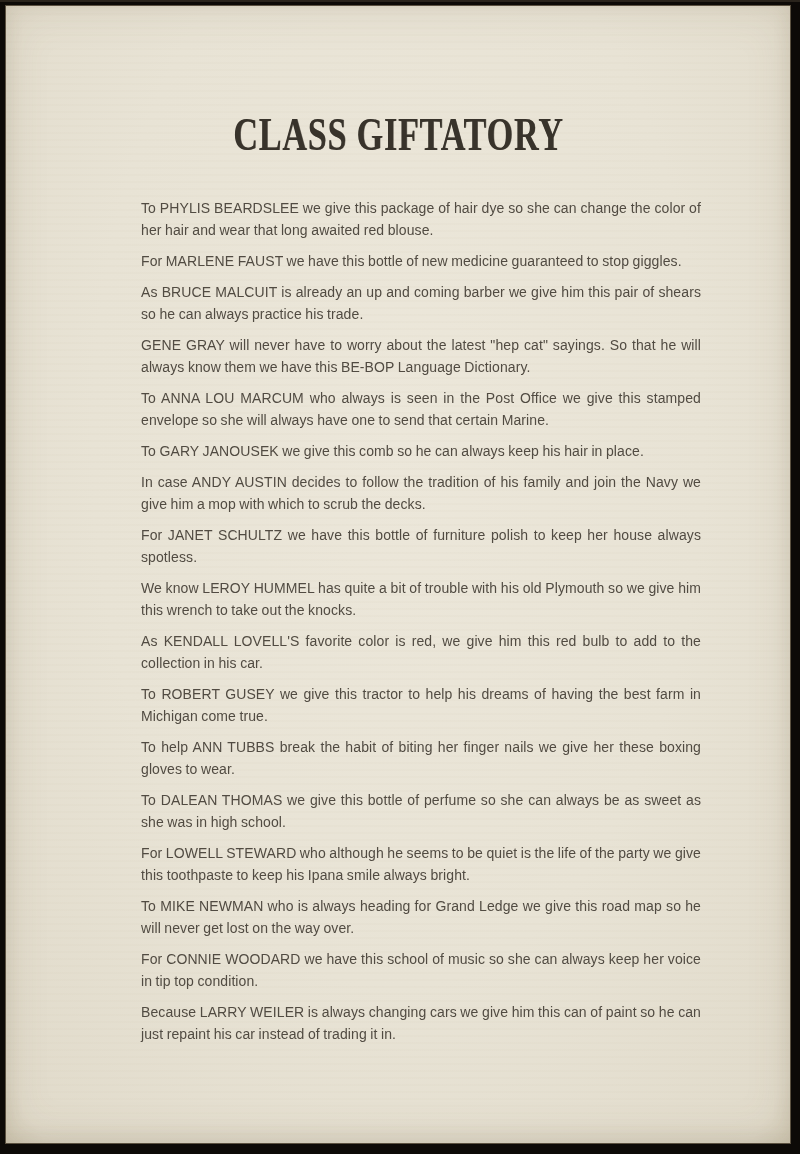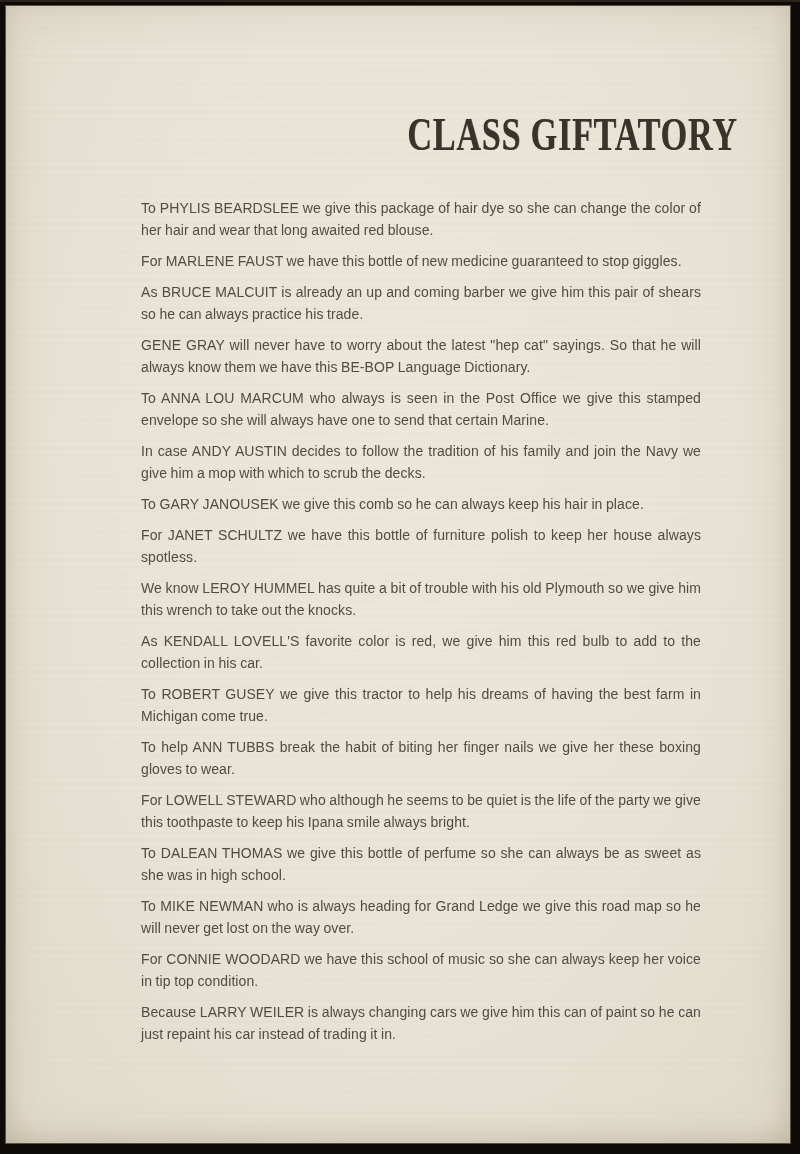--- a/index.html
+++ b/index.html
@@ -25,21 +25,21 @@
     background:
       repeating-linear-gradient(180deg, rgba(205,195,172,0.07) 0 2px, rgba(255,255,255,0) 2px 7px),
       radial-gradient(ellipse at 50% 38%, #ece7da 0%, #e8e3d5 55%, #e1dbcb 95%, #d9d2bf 100%);
     box-shadow:
       inset 0 0 45px rgba(110, 92, 60, 0.14),
       inset 0 -6px 18px rgba(90, 75, 50, 0.10),
       0 0 0 1px #5b5140;
   }
   .title-wrap {
     padding-top: 106px;
-    text-align: right;
+    text-align: center;
   }
   .page-title {
     display: inline-block;
     font-family: "Liberation Serif", serif;
     font-weight: 700;
     font-size: 45px;
     line-height: 1;
     letter-spacing: 1px;
     color: #38332b;
     transform: scaleX(0.76) scaleY(1.04);
@@ -70,28 +70,28 @@
     <div class="title-wrap">
       <div class="page-title">CLASS GIFTATORY</div>
     </div>
 
     <div class="content">
       <p>To PHYLIS BEARDSLEE we give this package of hair dye so she can change the color of her hair and wear that long awaited red blouse.</p>
       <p>For MARLENE FAUST we have this bottle of new medicine guaranteed to stop giggles.</p>
       <p>As BRUCE MALCUIT is already an up and coming barber we give him this pair of shears so he can always practice his trade.</p>
       <p>GENE GRAY will never have to worry about the latest "hep cat" sayings.  So that he will always know them we have this BE-BOP Language Dictionary.</p>
       <p>To ANNA LOU MARCUM who always is seen in the Post Office we give this stamped envelope so she will always have one to send that certain Marine.</p>
+      <p>To GARY JANOUSEK we give this comb so he can always keep his hair in place.</p>
       <p>In case ANDY AUSTIN decides to follow the tradition of his family and join the Navy we give him a mop with which to scrub the decks.</p>
-      <p>To GARY JANOUSEK we give this comb so he can always keep his hair in place.</p>
       <p>For JANET SCHULTZ we have this bottle of furniture polish to keep her house always spotless.</p>
       <p>We know LEROY HUMMEL has quite a bit of trouble with his old Plymouth so we give him this wrench to take out the knocks.</p>
       <p>As KENDALL LOVELL'S favorite color is red, we give him this red bulb to add to the collection in his car.</p>
       <p>To ROBERT GUSEY we give this tractor to help his dreams of having the best farm in Michigan come true.</p>
       <p>To help ANN TUBBS break the habit of biting her finger nails we give her these boxing gloves to wear.</p>
+      <p>To DALEAN THOMAS we give this bottle of perfume so she can always be as sweet as she was in high school.</p>
       <p>For LOWELL STEWARD who although he seems to be quiet is the life of the party we give this toothpaste to keep his Ipana smile always bright.</p>
-      <p>To DALEAN THOMAS we give this bottle of perfume so she can always be as sweet as she was in high school.</p>
       <p>To MIKE NEWMAN who is always heading for Grand Ledge we give this road map so he will never get lost on the way over.</p>
       <p>For CONNIE WOODARD we have this school of music so she can always keep her voice in tip top condition.</p>
       <p>Because LARRY WEILER is always changing cars we give him this can of paint so he can just repaint his car instead of trading it in.</p>
     </div>
 
   </div>
 </div>
 
 </body></html>

